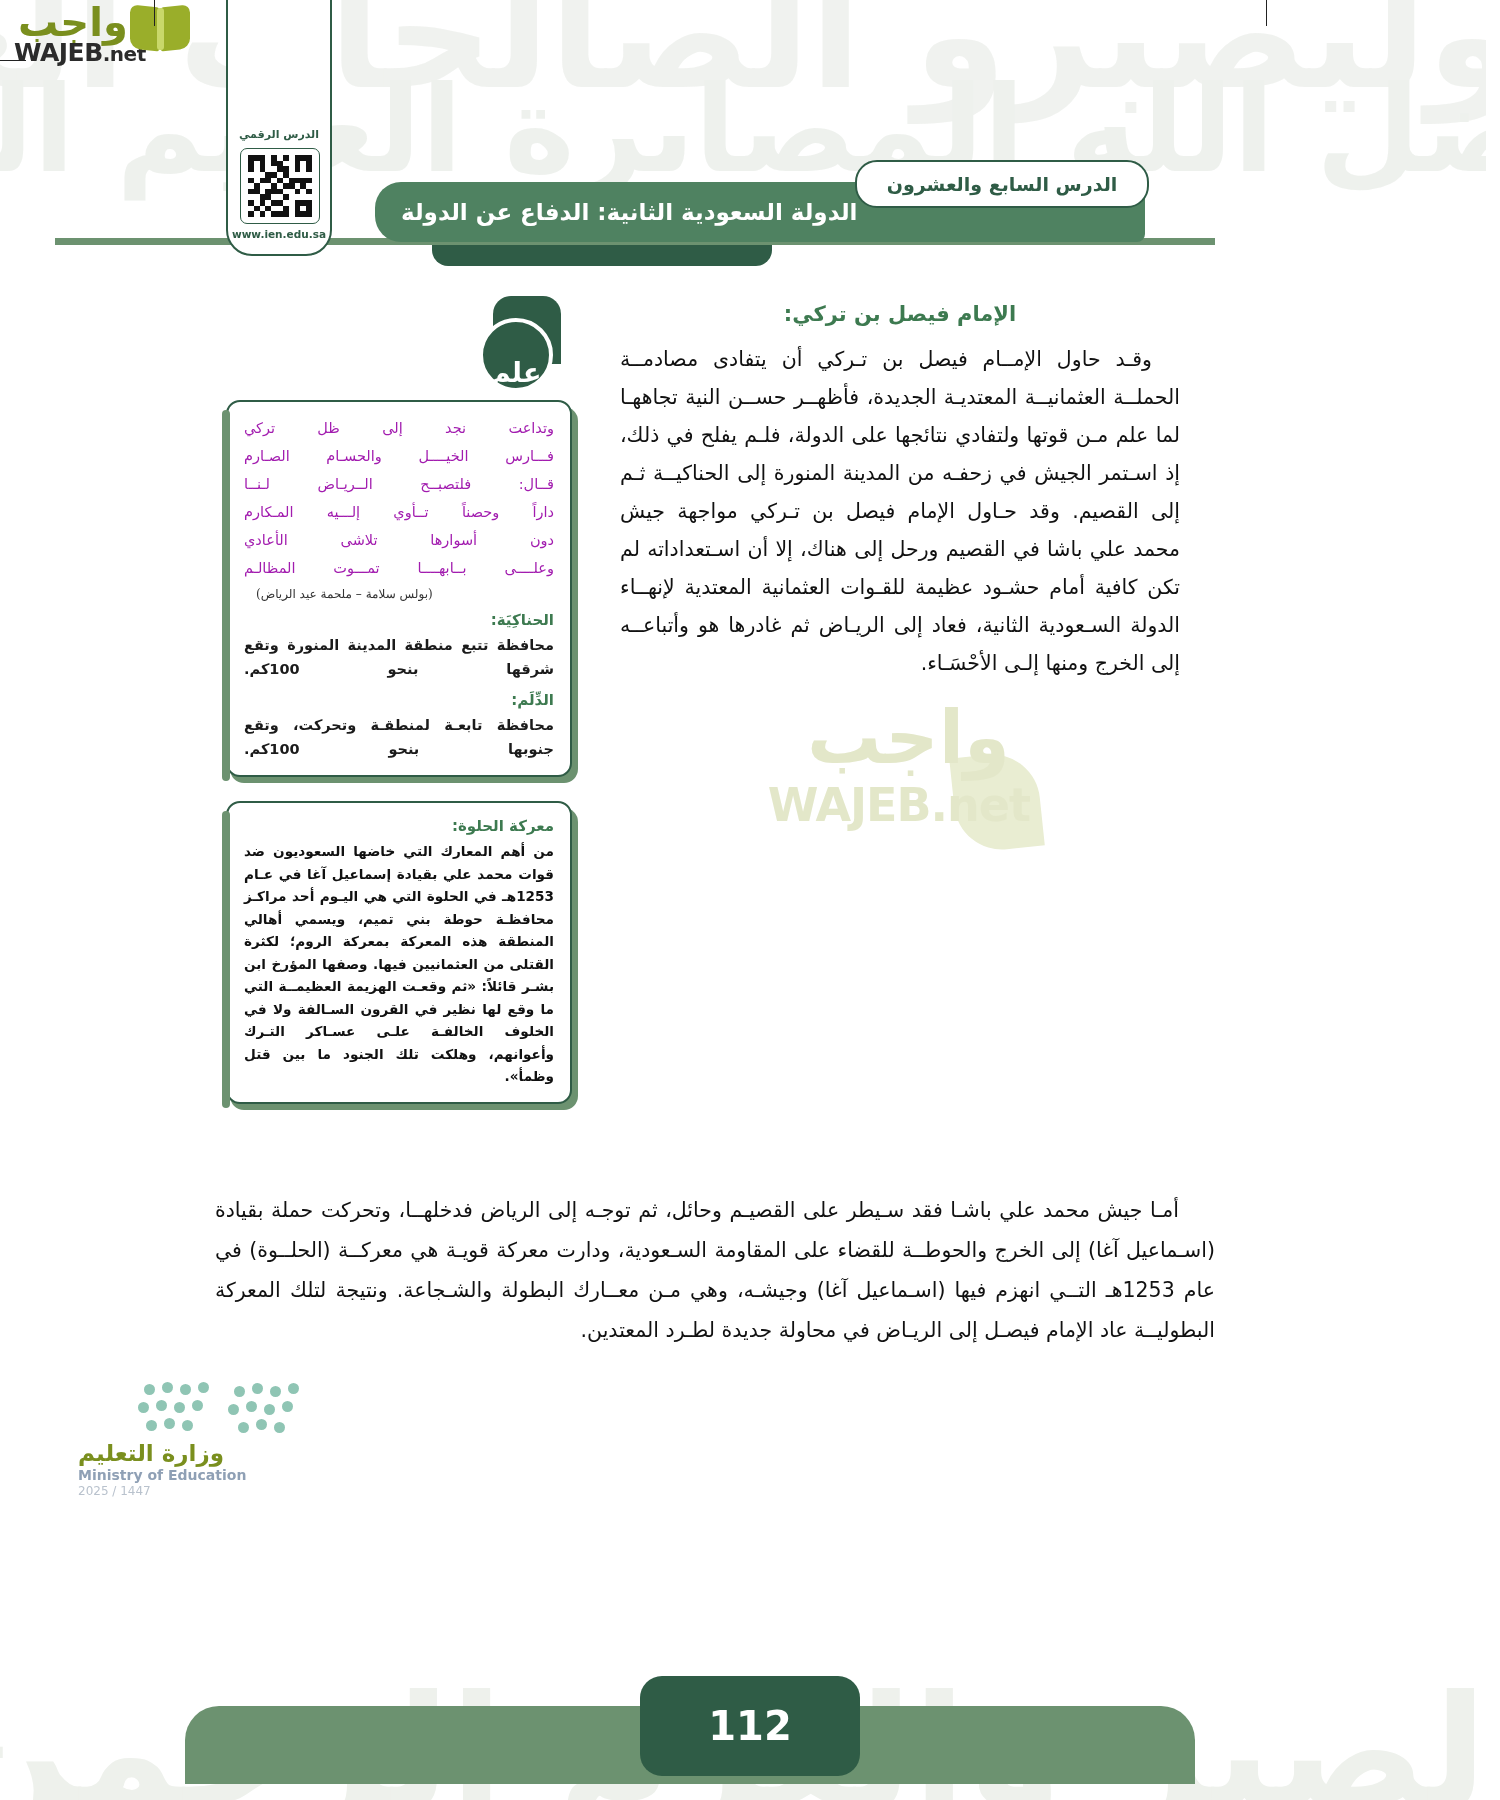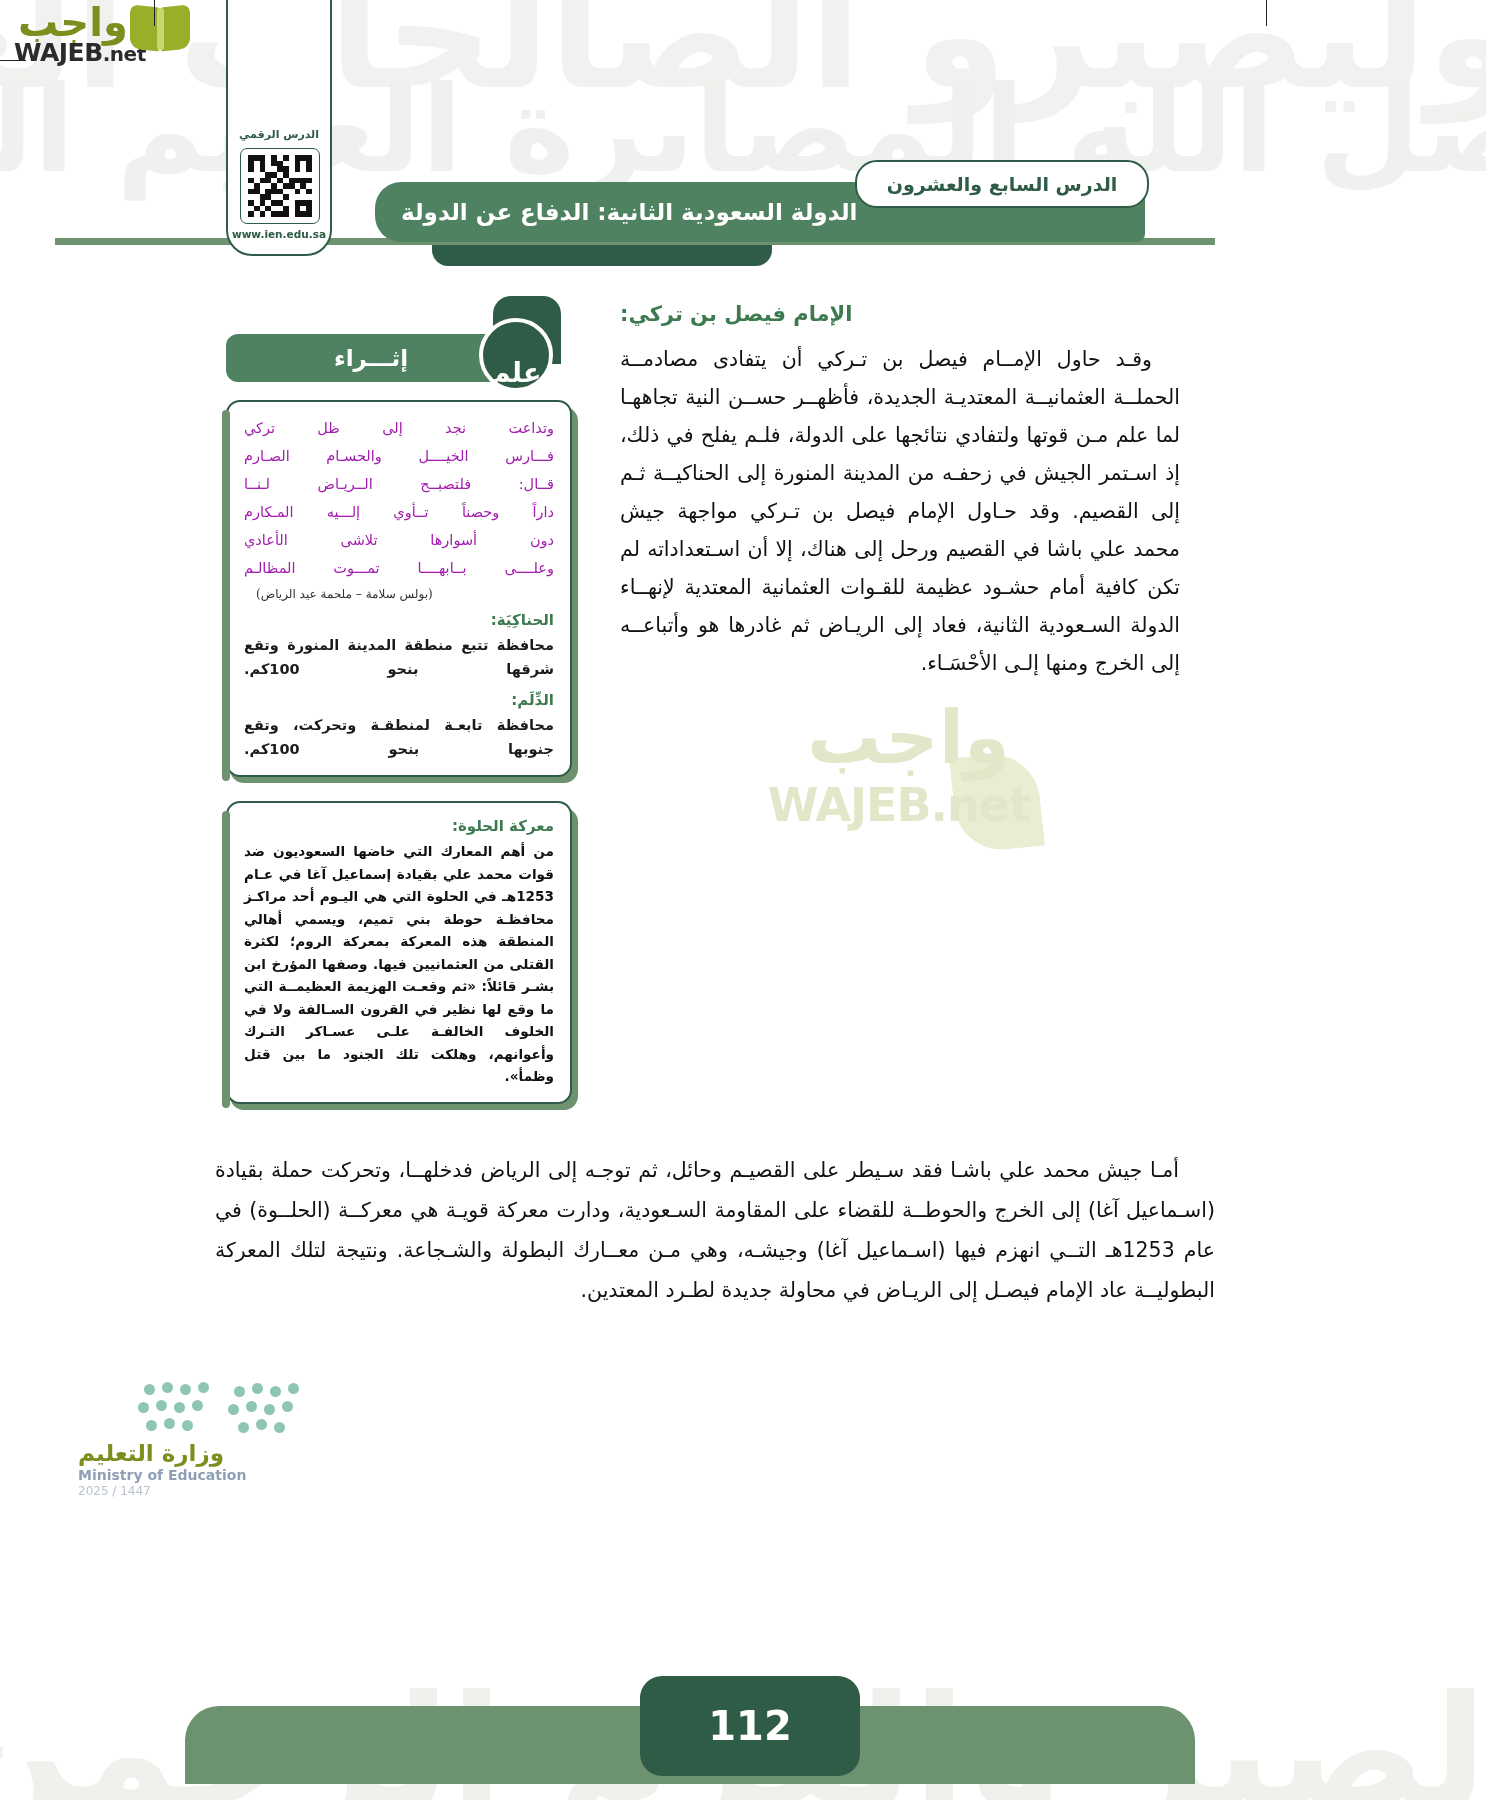--- a/index.html
+++ b/index.html
@@ -120,21 +120,21 @@
 
   
   .content{position:absolute;left:0;top:268px;width:1500px;z-index:10;}
 
   
   .article{
     position:absolute;right:320px;top:34px;width:560px;
     text-align:justify;direction:rtl;
   }
   .sec-head{
-    font-size:21px;font-weight:bold;color:#3d7a50;margin:0 0 14px 0;text-align:left;
+    font-size:21px;font-weight:bold;color:#3d7a50;margin:0 0 14px 0;text-align:center;
   }
   .article p{
     margin:0 0 2px 0;font-size:20.5px;line-height:38px;color:#111;
     text-align:justify;text-align-last:right;text-indent:28px;
   }
 
   
   .sidebar{position:absolute;left:226px;top:14px;width:346px;}
 
   .enrich-icon{
@@ -198,21 +198,21 @@
   .battle-title{
     font-size:15px;font-weight:bold;color:#3d7a50;margin:0 0 5px 0;text-align:right;
   }
   .battle-body{
     font-size:13.6px;font-weight:bold;color:#111;line-height:22.5px;
     text-align:justify;text-align-last:justify;margin:0;
   }
 
   
   .closing{
-    position:absolute;left:0;right:0;top:1150px;z-index:12;
+    position:absolute;left:0;right:0;top:1190px;z-index:12;
   }
   .closing .wrap{
     margin:0 285px 0 215px;direction:rtl;
   }
   .closing p{
     margin:0;font-size:20.5px;line-height:40px;color:#111;
     text-align:justify;text-align-last:right;text-indent:36px;
   }
 
   
@@ -427,23 +427,20 @@
 
   <div class="sidebar">
 
     <div class="enrich-icon">
       <div class="sq"></div>
       <div class="circ">
         <span class="sym">علم</span>
       </div>
     </div>
 
-    <div class="enrich-bar">
-      <span>إثـــراء</span>
-    </div>
 
     <div style="height:118px"></div>
 
     <div class="box-shadowwrap">
       <div class="box">
         <ul class="poem">
           <li>وتداعت نجد إلى ظل تركي</li>
           <li>فـــارس الخيــــل والحسـام الصـارم</li>
           <li>قــال: فلتصبــح الــريـاض لـنــا</li>
           <li>داراً وحصناً تــأوي إلـــيه المـكارم</li>

